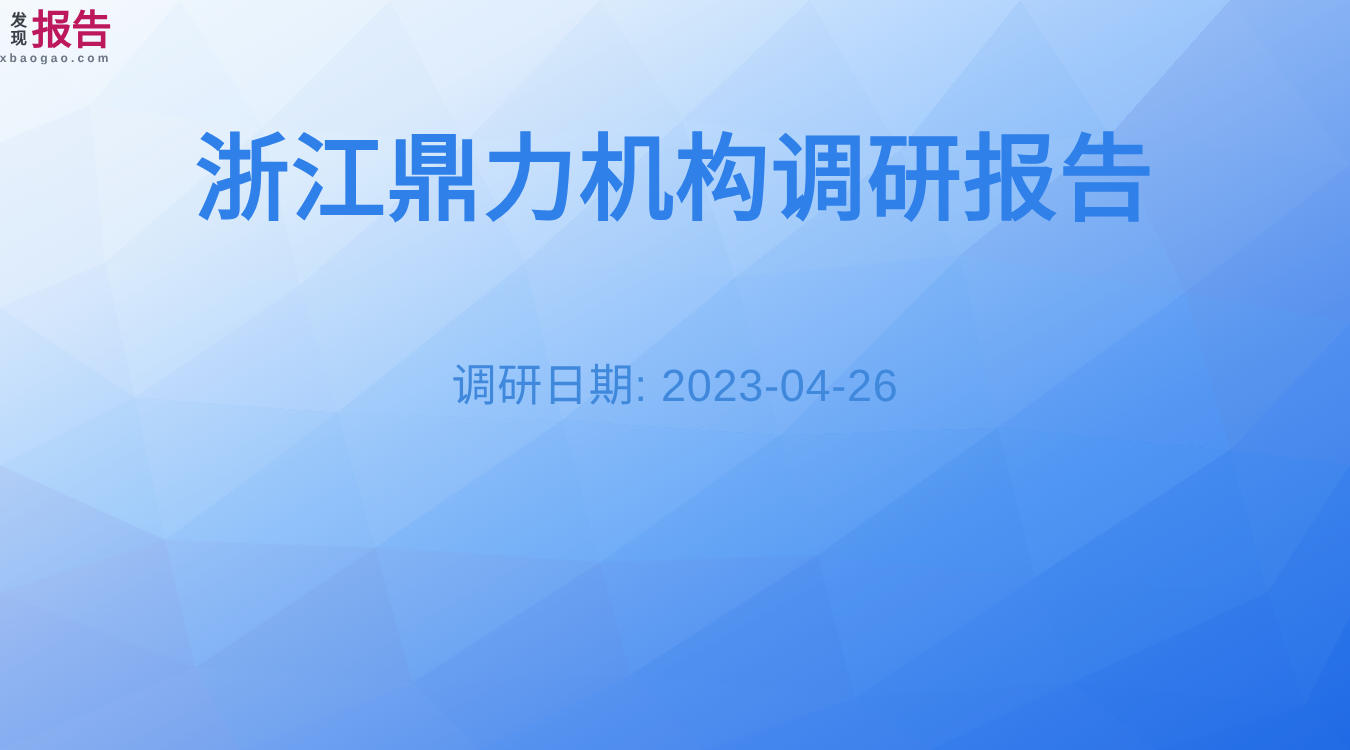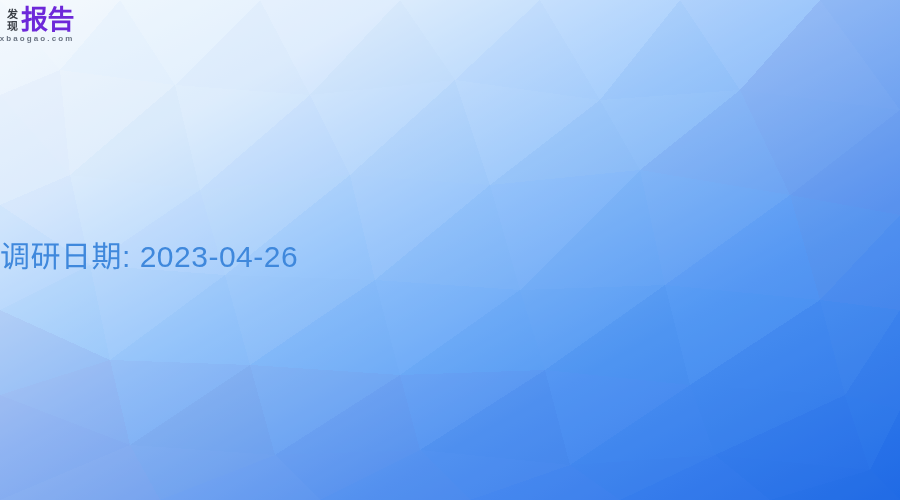--- a/index.html
+++ b/index.html
@@ -28,21 +28,21 @@
     letter-spacing:0;
   }
   .logo-stack span{display:block;height:12px;}
   .logo-main{
     margin-left:3px;
     display:flex;flex-direction:column;
   }
   .logo-word{
     font-size:27px;
     font-weight:900;
-    color:#6d28d9;
+    color:#be185d;
     line-height:0.98;
     letter-spacing:-0.5px;
   }
   .logo-url{
     margin-top:1px;
     margin-left:-26px;
     font-size:8px;
     font-weight:700;
     color:#6b7583;
     letter-spacing:2.1px;
@@ -60,21 +60,21 @@
     color:#3080ea;
     letter-spacing:1px;
     line-height:1.1;
     z-index:5;
     white-space:nowrap;
   }
   .subtitle{
     position:absolute;
     left:0;right:0;
     top:232px;
-    text-align:left;
+    text-align:center;
     font-size:30px;
     font-weight:400;
     color:#3f88dc;
     letter-spacing:0.5px;
     z-index:5;
     white-space:nowrap;
   }
 
   
   .tagline{
@@ -201,16 +201,17 @@
     <div class="logo-stack">
       <span>发</span>
       <span>现</span>
     </div>
     <div class="logo-main">
       <div class="logo-word">报告</div>
       <div class="logo-url">fxbaogao.com</div>
     </div>
   </div>
 
+  <div class="title">浙江鼎力机构调研报告</div>
   <div class="subtitle">调研日期: 2023-04-26</div>
 
 
 </div>
 
 </body></html>

